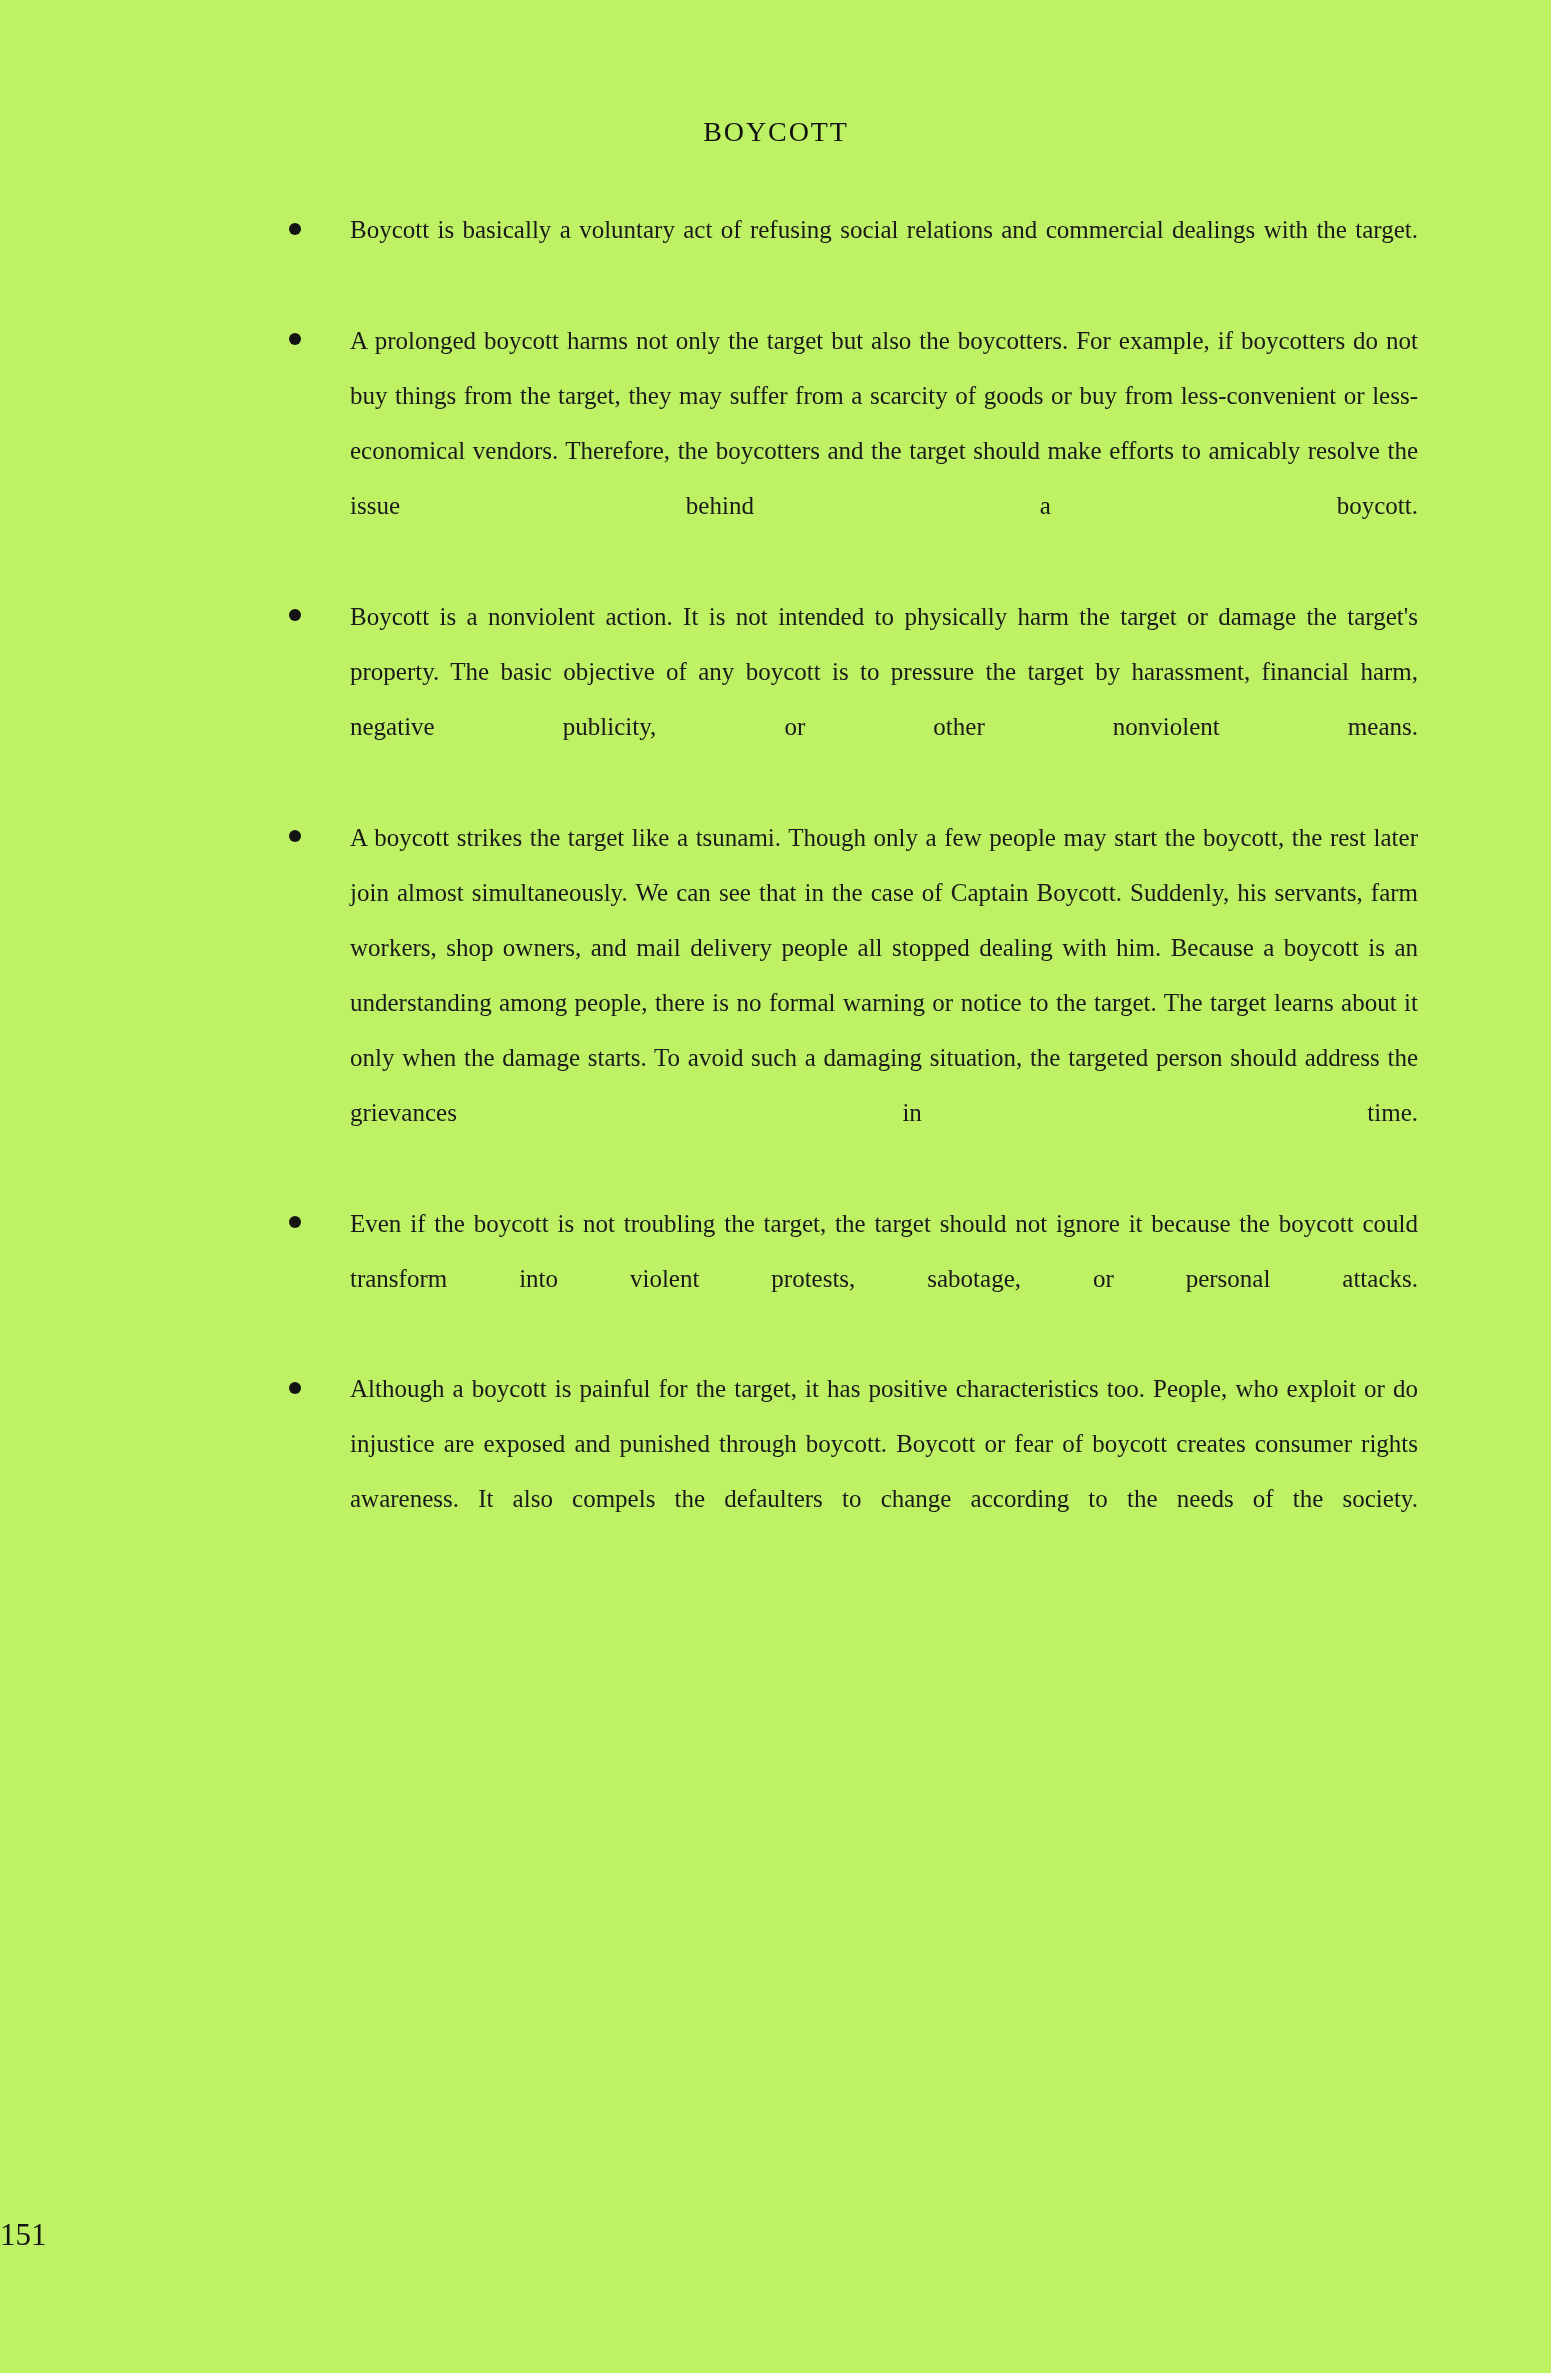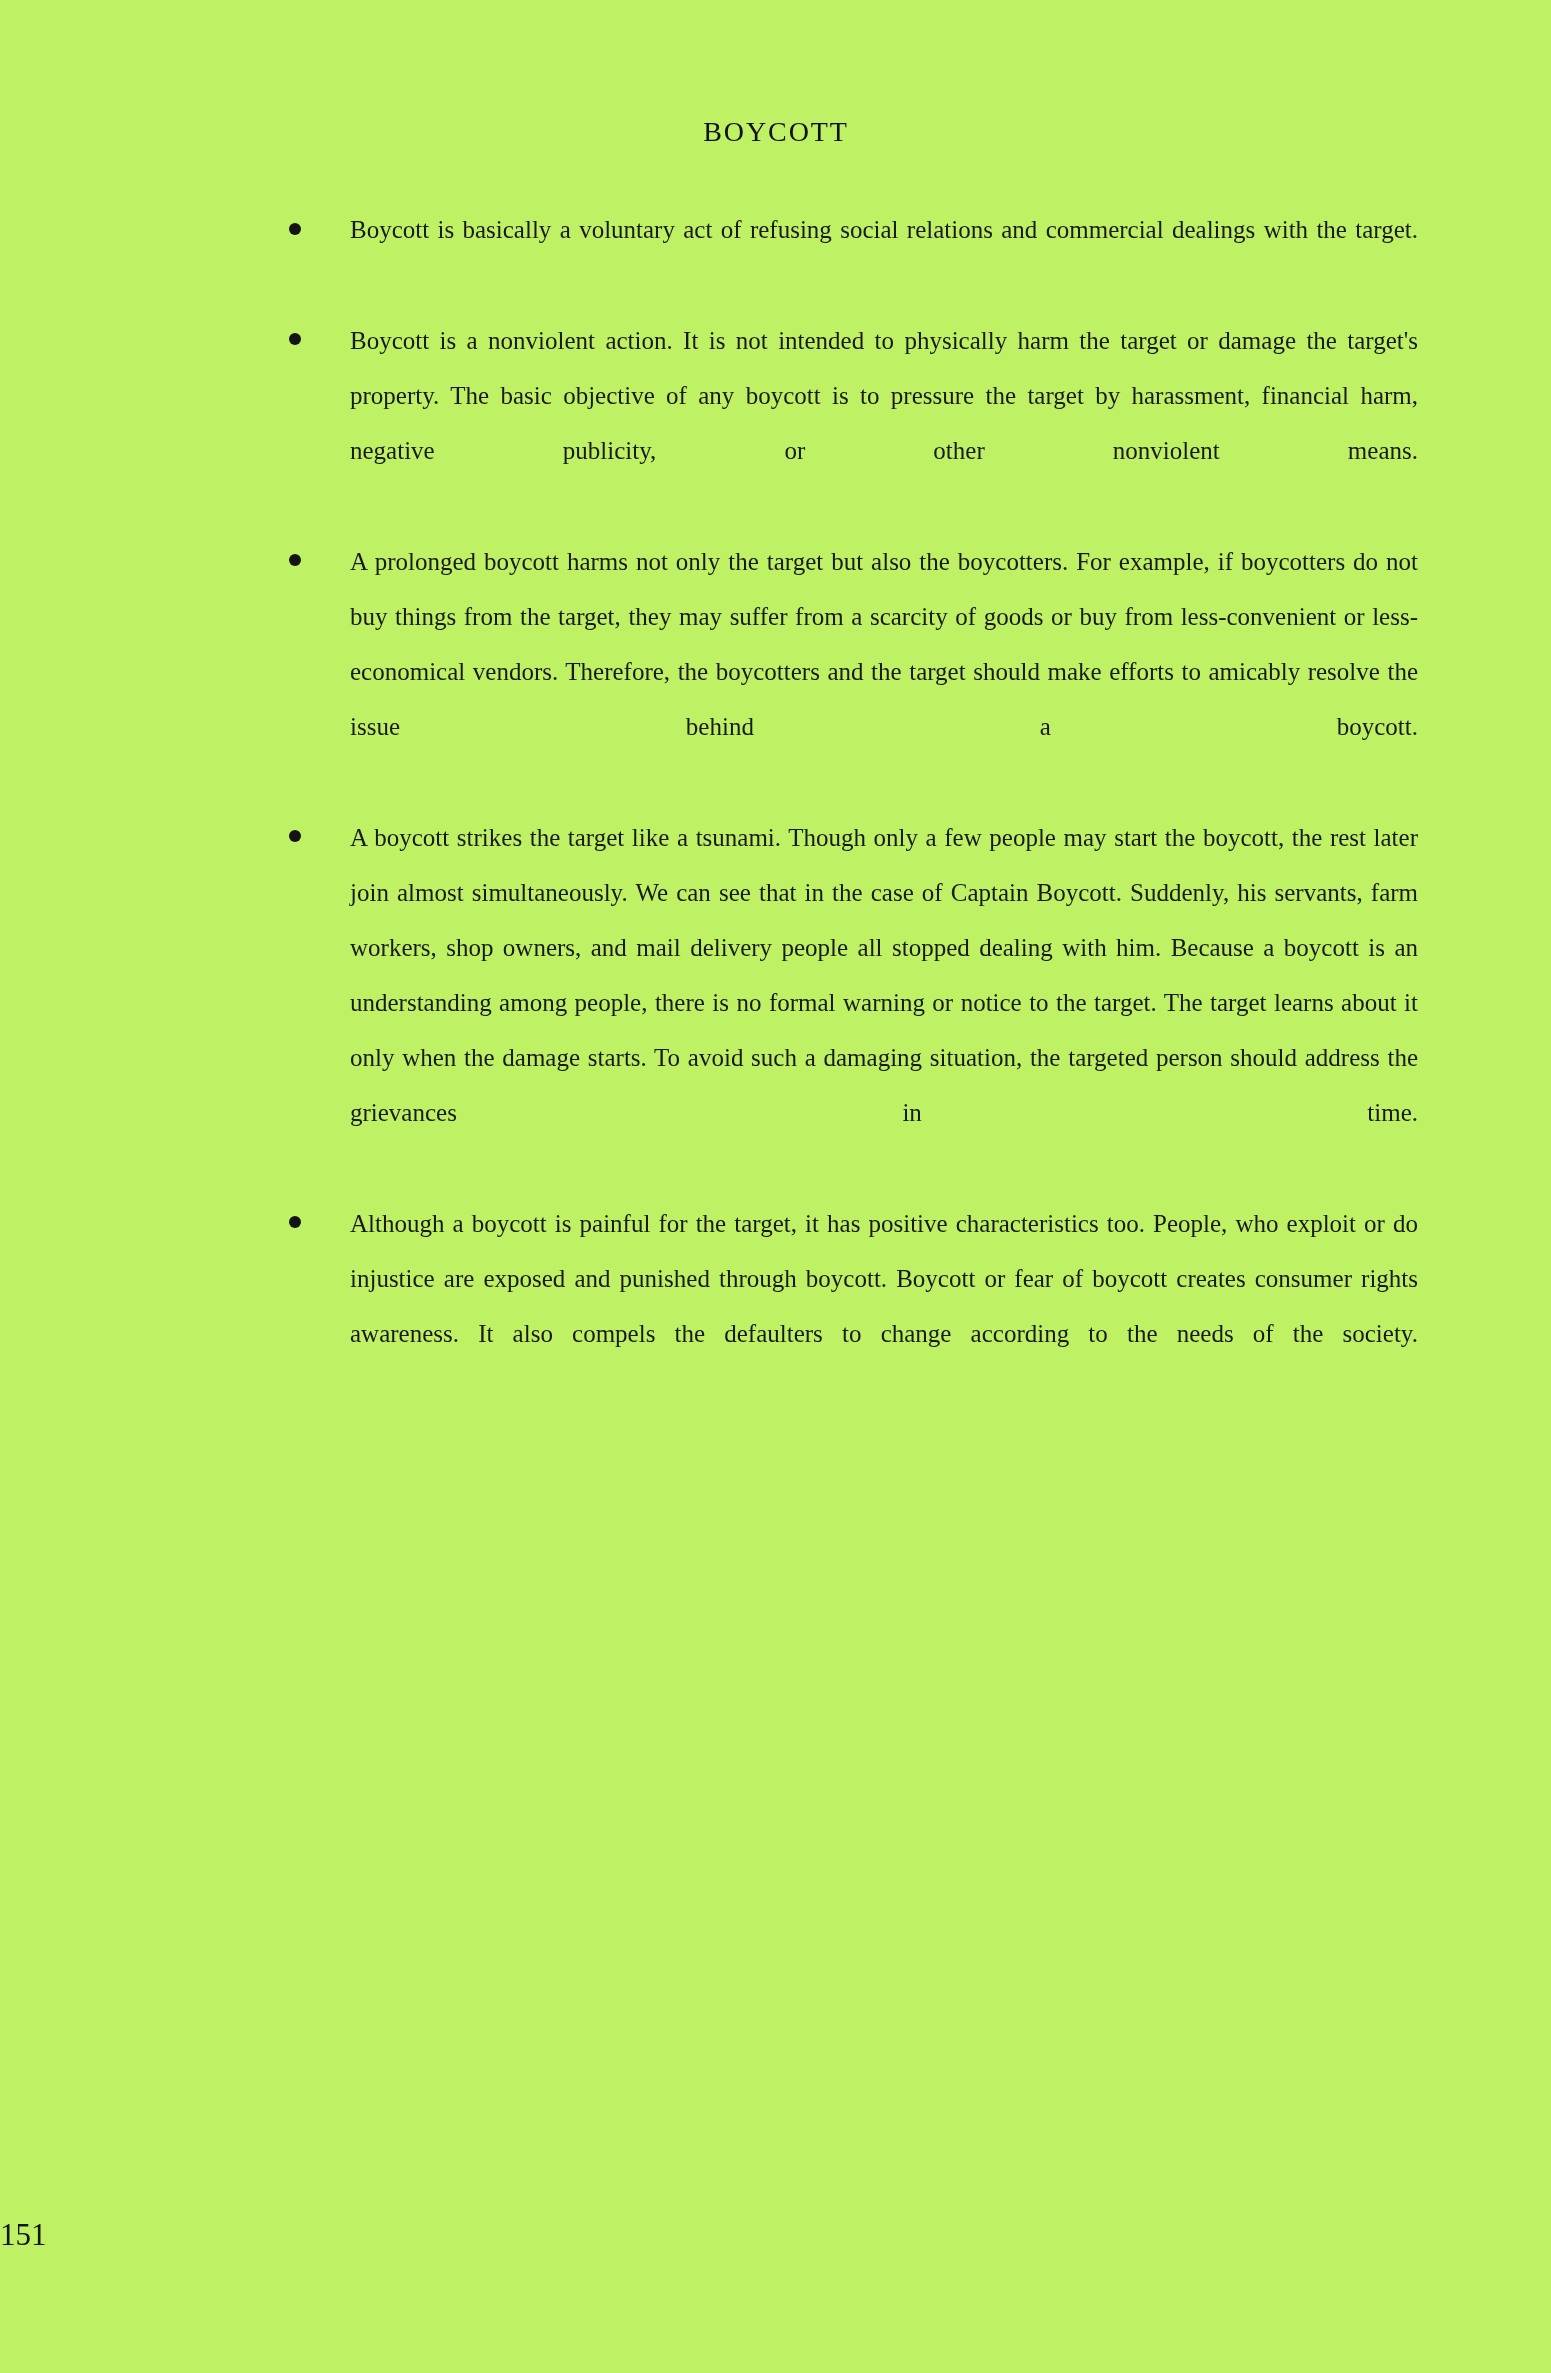--- a/index.html
+++ b/index.html
@@ -89,33 +89,37 @@
   <div class="body-col">
     <ul class="bullets">
 
       <li class="bullet">
         <span class="dot"></span>
         <p class="para">Boycott is basically a voluntary act of refusing social relations and commercial dealings with the target.</p>
       </li>
 
       <li class="bullet">
         <span class="dot"></span>
-        <p class="para">Boycott is a nonviolent action. It is not intended to physically harm the target or damage the target's property. The basic objective of any boycott is to pressure the target by harassment, financial harm, negative publicity, or other nonviolent means.</p>
+        <p class="para">A prolonged boycott harms not only the target but also the boycotters. For example, if boycotters do not buy things from the target, they may suffer from a scarcity of goods or buy from less-convenient or less-economical vendors. Therefore, the boycotters and the target should make efforts to amicably resolve the issue behind a boycott.</p>
       </li>
 
       <li class="bullet">
         <span class="dot"></span>
-        <p class="para">A prolonged boycott harms not only the target but also the boycotters. For example, if boycotters do not buy things from the target, they may suffer from a scarcity of goods or buy from less-convenient or less-economical vendors. Therefore, the boycotters and the target should make efforts to amicably resolve the issue behind a boycott.</p>
+        <p class="para">Boycott is a nonviolent action. It is not intended to physically harm the target or damage the target's property. The basic objective of any boycott is to pressure the target by harassment, financial harm, negative publicity, or other nonviolent means.</p>
       </li>
 
       <li class="bullet">
         <span class="dot"></span>
         <p class="para">A boycott strikes the target like a tsunami. Though only a few people may start the boycott, the rest later join almost simultaneously. We can see that in the case of Captain Boycott. Suddenly, his servants, farm workers, shop owners, and mail delivery people all stopped dealing with him. Because a boycott is an understanding among people, there is no formal warning or notice to the target. The target learns about it only when the damage starts. To avoid such a damaging situation, the targeted person should address the grievances in time.</p>
       </li>
 
+      <li class="bullet">
+        <span class="dot"></span>
+        <p class="para">Even if the boycott is not troubling the target, the target should not ignore it because the boycott could transform into violent protests, sabotage, or personal attacks.</p>
+      </li>
 
       <li class="bullet">
         <span class="dot"></span>
         <p class="para">Although a boycott is painful for the target, it has positive characteristics too. People, who exploit or do injustice are exposed and punished through boycott. Boycott or fear of boycott creates consumer rights awareness. It also compels the defaulters to change according to the needs of the society.</p>
       </li>
 
     </ul>
   </div>
 
   <div class="folio">151</div>

